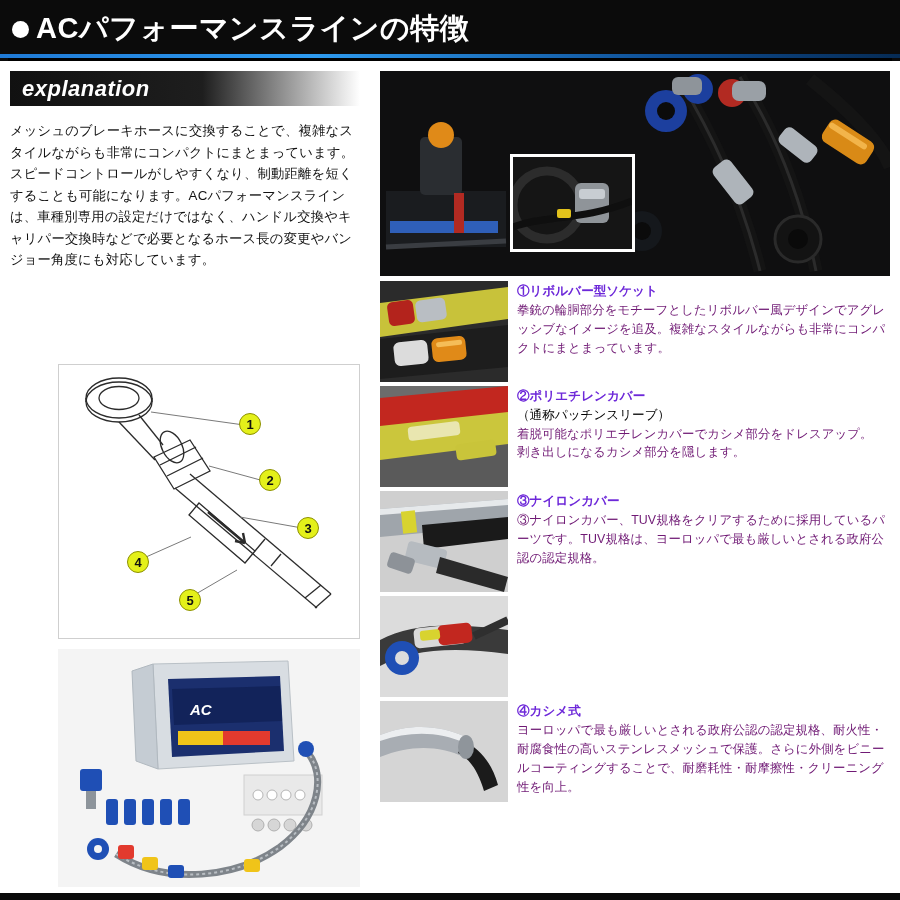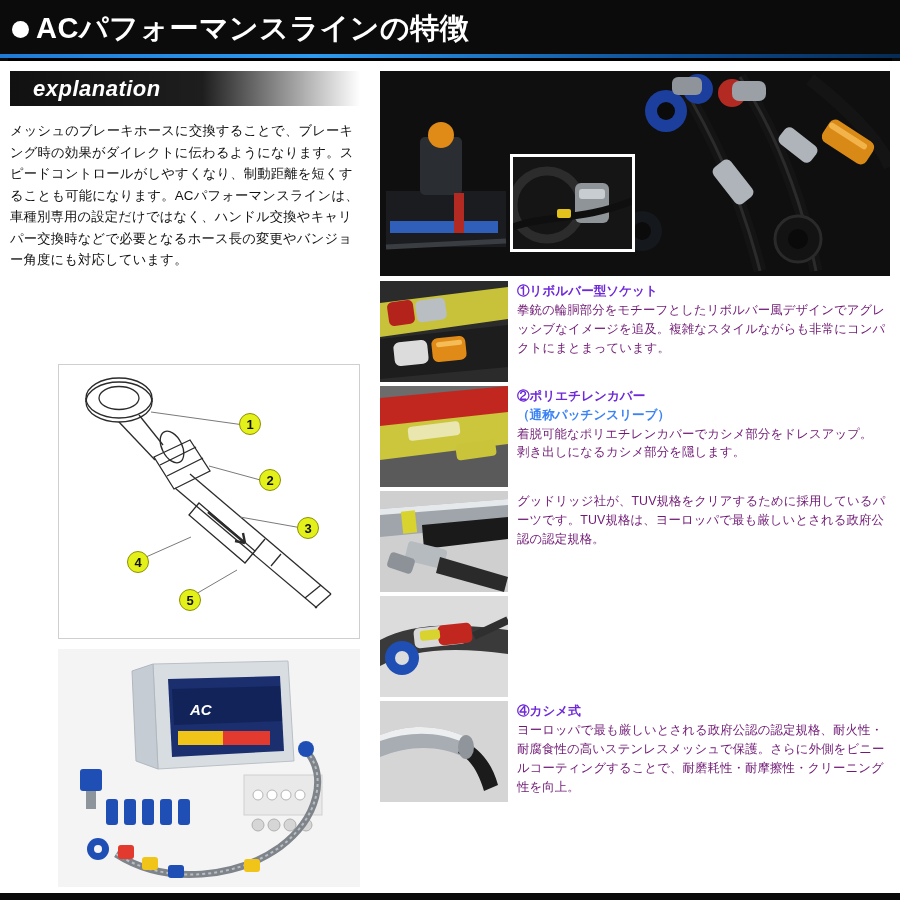--- a/index.html
+++ b/index.html
@@ -90,21 +90,20 @@
     align-items: center;
     padding-left: 12px;
     box-sizing: border-box;
   }
   .exp-title {
     color: #ffffff;
     font-size: 22px;
     font-weight: bold;
     font-style: italic;
     letter-spacing: 0.5px;
-    margin-left: 11px;
   }
   .exp-text {
     margin-top: 14px;
     font-size: 13.3px;
     line-height: 1.62;
     color: #111;
     letter-spacing: 0.2px;
   }
 
   
@@ -195,22 +194,22 @@
   }
   .feature-heading {
     font-size: 12.6px;
     font-weight: bold;
     color: #6d28d9;
     line-height: 1.45;
     margin-bottom: 1px;
   }
   .feature-sub {
     font-size: 12.6px;
-    font-weight: bold;
-    color: #3b82f6;
+    font-weight: normal;
+    color: #000000;
     line-height: 1.45;
   }
   .feature-body {
     font-size: 12.4px;
     line-height: 1.52;
     color: #701a75;
     letter-spacing: 0.1px;
   }
 
   
@@ -247,21 +246,21 @@
   <div class="side-bar-l"></div>
   <div class="side-bar-r"></div>
 
   <div class="content">
     <div class="content-inner">
 
       <div class="explanation">
         <div class="exp-title-bar">
           <span class="exp-title">explanation</span>
         </div>
-        <div class="exp-text">メッシュのブレーキホースに交換することで、ブレーキング時の効果がダイレクトに伝わるようになります。スピードコントロールがしやすくなり、制動距離を短くすることも可能になります。ACパフォーマンスラインは、車種別専用の設定だけではなく、ハンドル交換やキャリパー交換時などで必要となるホース長の変更やバンジョー角度にも対応しています。</div>
+        <div class="exp-text">メッシュのブレーキホースに交換することで、複雑なスタイルながらも非常にコンパクトにまとまっています。スピードコントロールがしやすくなり、制動距離を短くすることも可能になります。ACパフォーマンスラインは、車種別専用の設定だけではなく、ハンドル交換やキャリパー交換時などで必要となるホース長の変更やバンジョー角度にも対応しています。</div>
       </div>
 
       <div class="diagram-box">
         <svg width="300" height="273" viewBox="0 0 300 273">
           <g fill="none" stroke="#2b2b2b" stroke-width="1.3">
 
             <ellipse cx="60" cy="33" rx="33" ry="20"></ellipse>
             <ellipse cx="60" cy="33" rx="20" ry="11.5"></ellipse>
             <ellipse cx="60" cy="37" rx="33" ry="20"></ellipse>
             <path d="M27 33 L27 37"></path>
@@ -458,21 +457,22 @@
               <path d="M0 18 L128 8 L128 34 L0 46 Z" fill="#9fa5ab"></path>
               <path d="M0 18 L128 8 L128 14 L0 24 Z" fill="#e6e9eb"></path>
               <rect x="22" y="20" width="14" height="22" fill="#d8d32f" transform="rotate(-6 29 31)"></rect>
               <path d="M42 34 L128 26 L128 48 L44 58 Z" fill="#1a1a1a"></path>
               <rect x="26" y="54" width="40" height="20" rx="4" fill="#b6bbc0" transform="rotate(14 46 64)"></rect>
               <path d="M60 66 L128 86 L124 101 L56 82 Z" fill="#2a2a2a"></path>
               <rect x="8" y="64" width="26" height="16" rx="4" fill="#8d9298" transform="rotate(18 21 72)"></rect>
             </svg>
           </div>
           <div class="feature-text">
-            <div class="feature-body">グッドリッジ社が、TUV規格をクリアするために採用しているパーツです。TUV規格は、ヨーロッパで最も厳しいとされる政府公認の認定規格。</div>
+            <div class="feature-heading">③ナイロンカバー</div>
+            <div class="feature-body">③ナイロンカバー、TUV規格をクリアするために採用しているパーツです。TUV規格は、ヨーロッパで最も厳しいとされる政府公認の認定規格。</div>
           </div>
         </div>
 
         <div class="feature-row">
           <div class="feature-img">
             <svg width="128" height="101" viewBox="0 0 128 101">
               <rect width="128" height="101" fill="#dcdcdc"></rect>
               <path d="M0 44 C 30 28, 70 26, 128 34 L128 58 C 70 50, 30 54, 0 70 Z" fill="#3a3a3a"></path>
               <rect x="34" y="30" width="52" height="20" rx="5" fill="#d9d9d9" transform="rotate(-6 60 40)"></rect>
               <rect x="58" y="28" width="34" height="20" rx="5" fill="#c2271f" transform="rotate(-6 75 38)"></rect>

